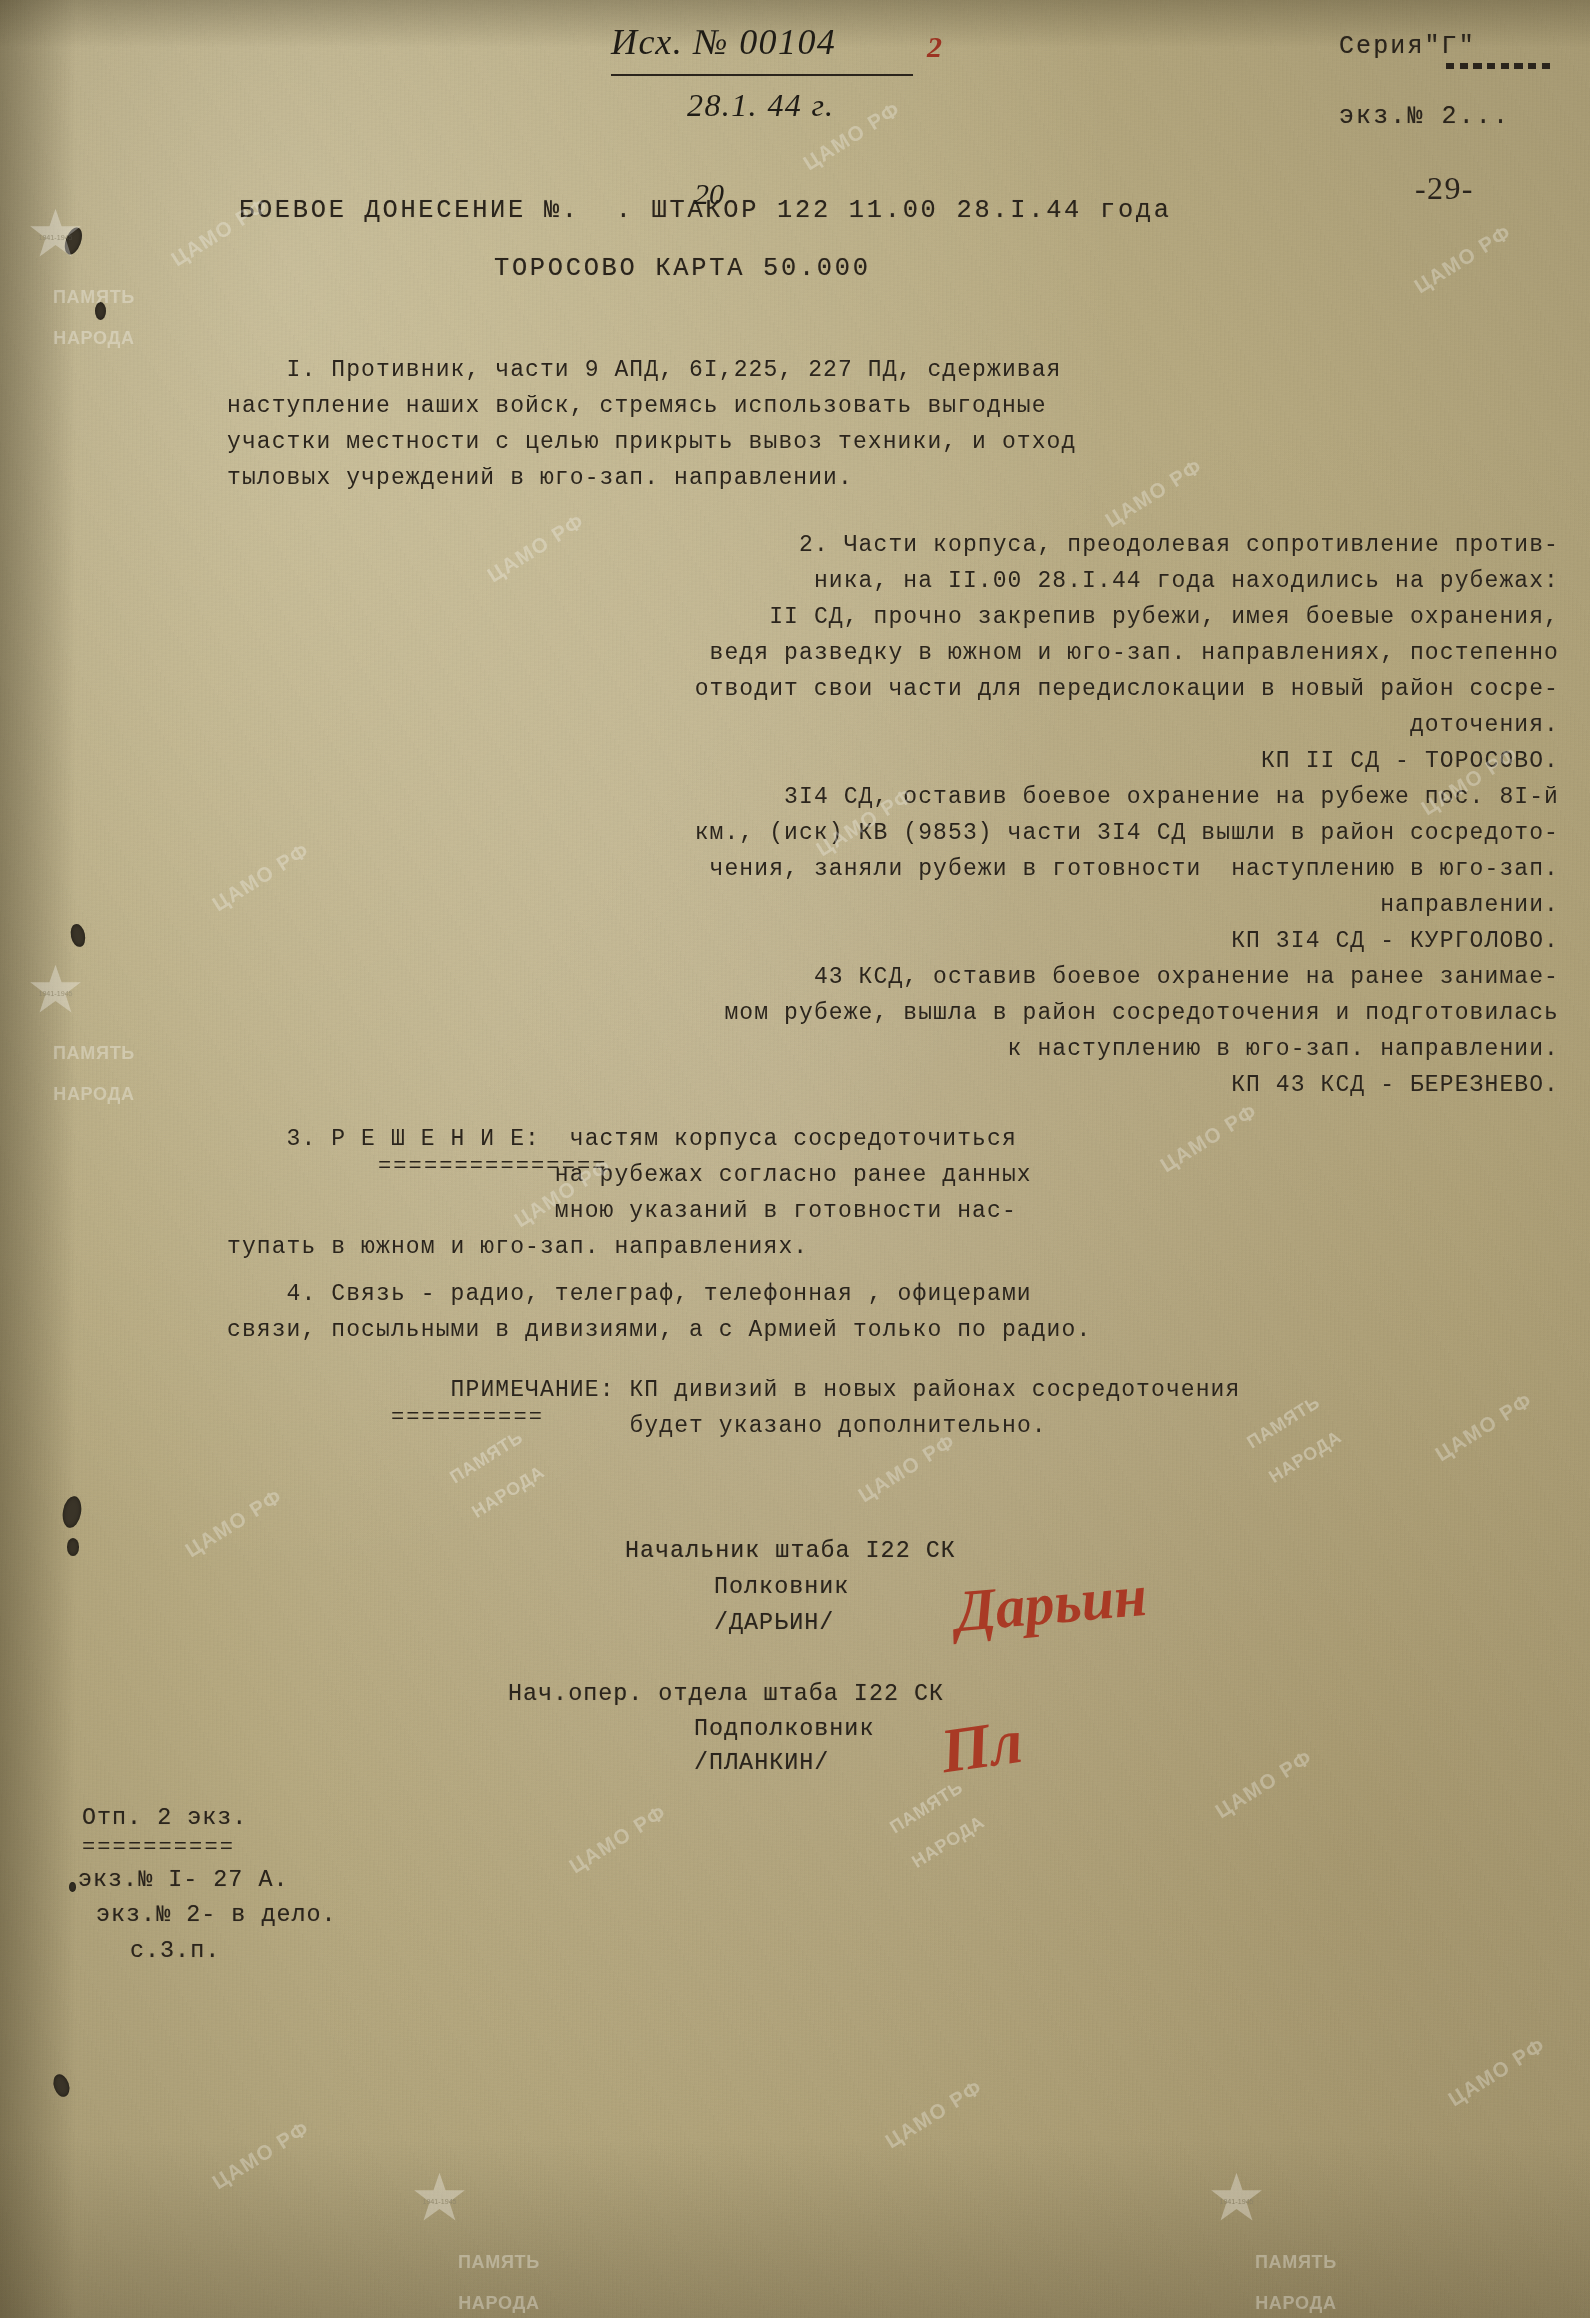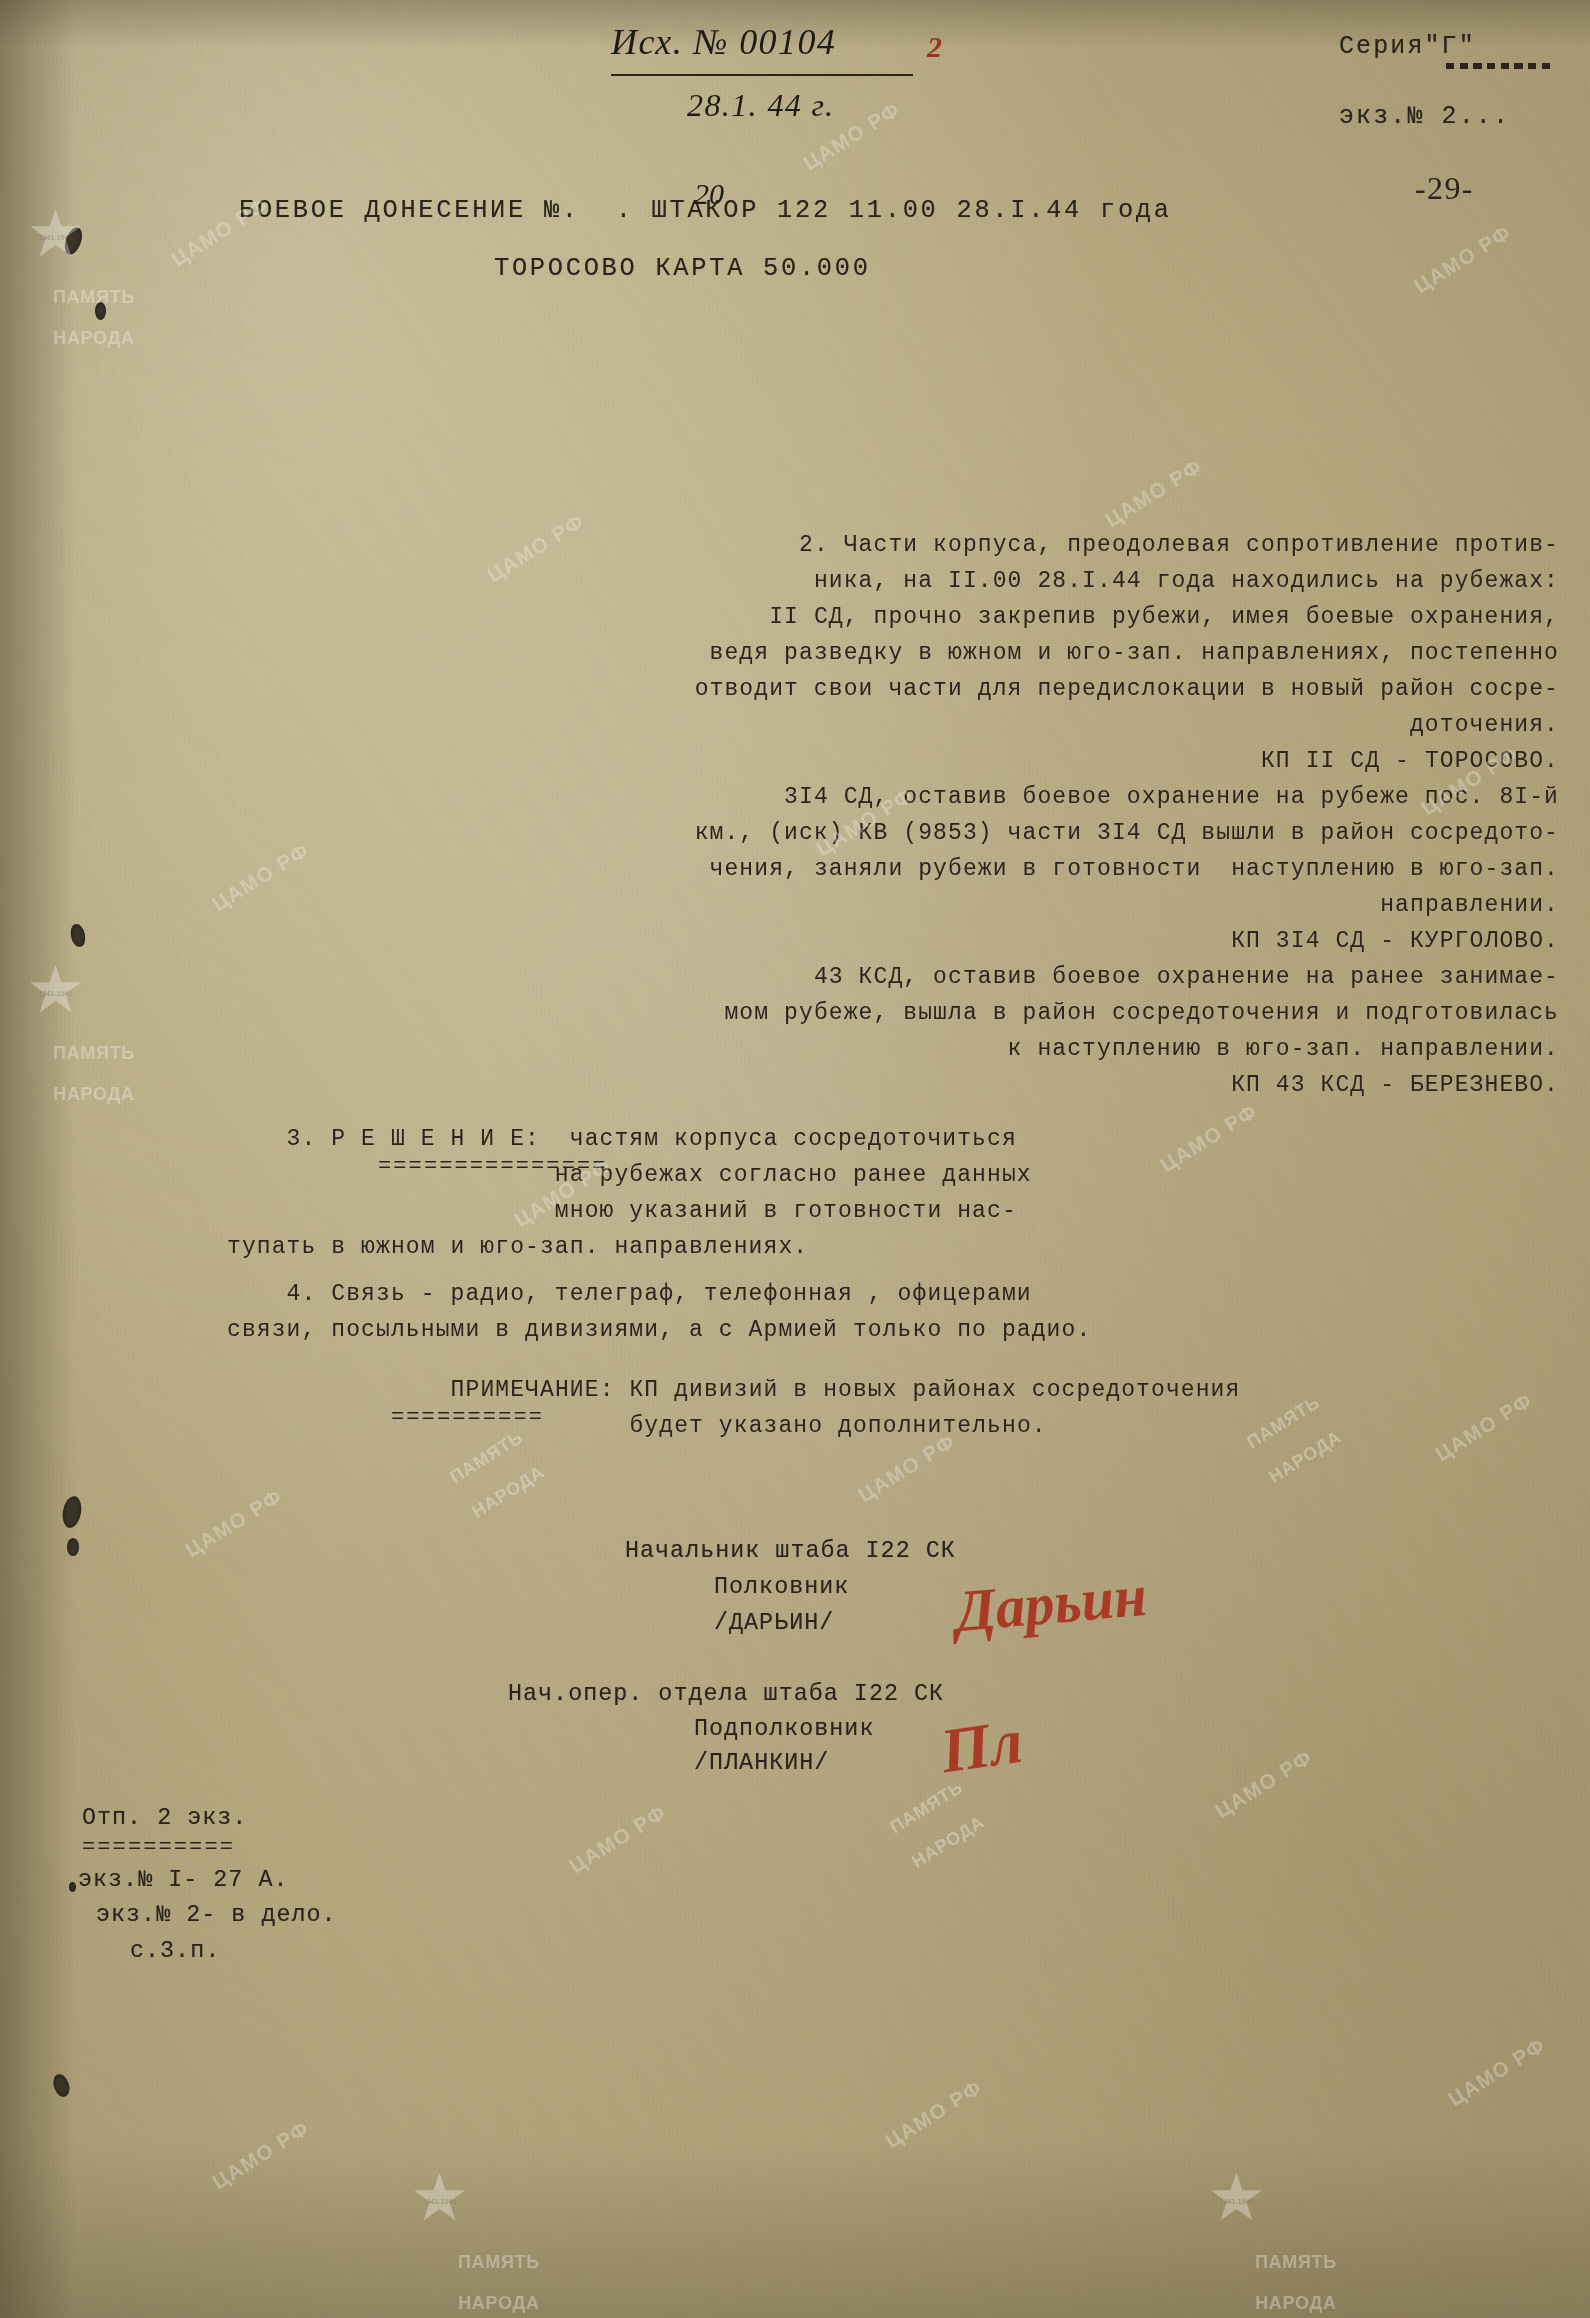--- a/index.html
+++ b/index.html
@@ -180,20 +180,24 @@
   <div style="position:absolute; left:1446px; top:63px; width:110px; height:5.5px;
               background:repeating-linear-gradient(90deg,#2a241c 0 8.2px, transparent 8.2px 13.7px);"></div>
   <div class="typed" style="left:1339px; top:102px; font-size:25px; letter-spacing:2.1px;">экз.№ 2...</div>
 
   <div class="stamp-num" style="left:1415px; top:170px;">-29-</div>
 
   <div class="typed hdr" style="left:239px; top:196px;">БОЕВОЕ ДОНЕСЕНИЕ №.  . ШТАКОР 122 11.00 28.I.44 года</div>
   <div class="handwrite" style="left:694px; top:177px; font-size:30px;">20</div>
   <div class="typed hdr" style="left:494px; top:254px;">ТОРОСОВО КАРТА 50.000</div>
 
+  <div class="body-text" style="top:352px;">    I. Противник, части 9 АПД, 6I,225, 227 ПД, сдерживая
+наступление наших войск, стремясь использовать выгодные
+участки местности с целью прикрыть вывоз техники, и отход
+тыловых учреждений в юго-зап. направлении.</div>
   <div class="body-text" style="top:527px;text-align:right;">    2. Части корпуса, преодолевая сопротивление против-
 ника, на II.00 28.I.44 года находились на рубежах:
     II СД, прочно закрепив рубежи, имея боевые охранения,
 ведя разведку в южном и юго-зап. направлениях, постепенно
 отводит свои части для передислокации в новый район сосре-
 доточения.
     КП II СД - ТОРОСОВО.
     3I4 СД, оставив боевое охранение на рубеже пос. 8I-й
 км., (иск) КВ (9853) части 3I4 СД вышли в район сосредото-
 чения, заняли рубежи в готовности  наступлению в юго-зап.

